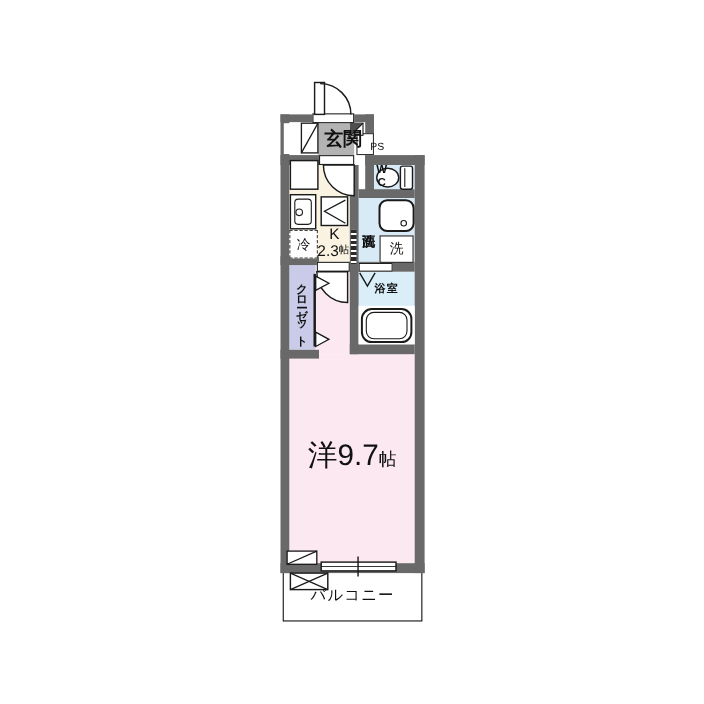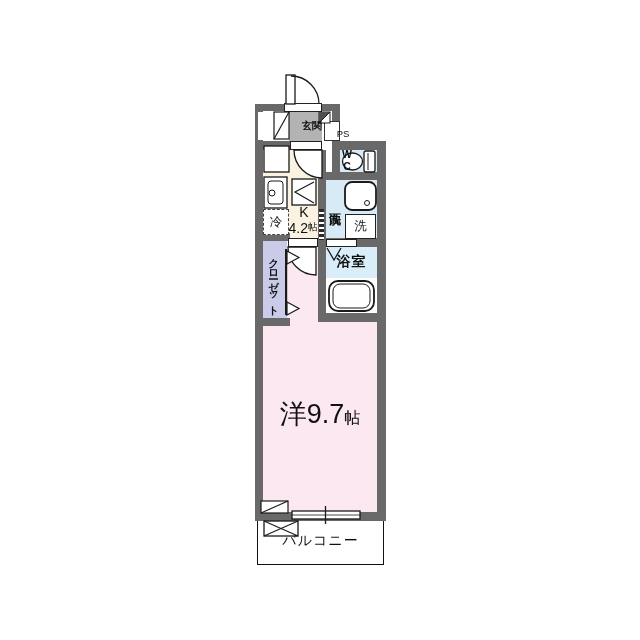--- a/index.html
+++ b/index.html
@@ -138,41 +138,41 @@
       <line x1="261" y1="513" x2="288" y2="501" stroke-width="1.1"></line>
     </g>
 
     <g stroke="#1a1a1a" fill="none">
       <rect x="264" y="521" width="34" height="15" fill="#ffffff" stroke-width="1.3"></rect>
       <line x1="264" y1="521" x2="298" y2="536" stroke-width="1.1"></line>
       <line x1="264" y1="536" x2="298" y2="521" stroke-width="1.1"></line>
     </g>
   </svg>
 
-  <div class="abs room-label b" style="left:289px;top:111px;width:46px;height:30px;font-size:10px;">玄関</div>
+  <div class="abs room-label b" style="left:289px;top:111px;width:46px;height:30px;font-size:17px;">玄関</div>
 
   <div class="abs room-label" style="left:323px;top:126px;width:40px;height:14px;font-size:9.5px;">PS</div>
 
   <div class="abs" style="left:340px;top:149px;width:14px;height:24px;font-size:10.5px;font-weight:bold;line-height:11.5px;text-align:center;">
     <span>W</span><br>
     <span>C</span>
   </div>
 
   <div class="abs room-label b vtext" style="left:327px;top:186px;width:15px;height:36px;font-size:12px;">洗面</div>
 
   <div class="abs room-label" style="left:345px;top:214px;width:31px;height:25px;font-size:12.5px;">洗</div>
 
-  <div class="abs room-label b" style="left:326px;top:253px;width:51px;height:18px;font-size:14px;letter-spacing:1px;">浴室</div>
+  <div class="abs room-label b" style="left:326px;top:253px;width:51px;height:18px;font-size:10px;letter-spacing:1px;">浴室</div>
 
   <div class="abs room-label" style="left:263px;top:209px;width:26px;height:26px;font-size:12.5px;">冷</div>
 
   <div class="abs room-label" style="left:292px;top:204px;width:24px;height:15px;font-size:14px;">K</div>
 
   <div class="abs room-label" style="left:284px;top:219px;width:38px;height:17px;font-size:14px;">
-    <span>4.2</span>
+    <span>2.3</span>
       <span style="font-size:9.5px;">帖</span>
   </div>
 
   <div class="abs room-label b vtext" style="left:264px;top:244px;width:20px;height:72px;font-size:10.5px;letter-spacing:0;">クローゼット</div>
 
   <div class="abs room-label" style="left:263px;top:395px;width:114px;height:38px;font-size:27px;">
     <span>洋9.7</span>
       <span style="font-size:16px;margin-top:8px;">帖</span>
   </div>
 

